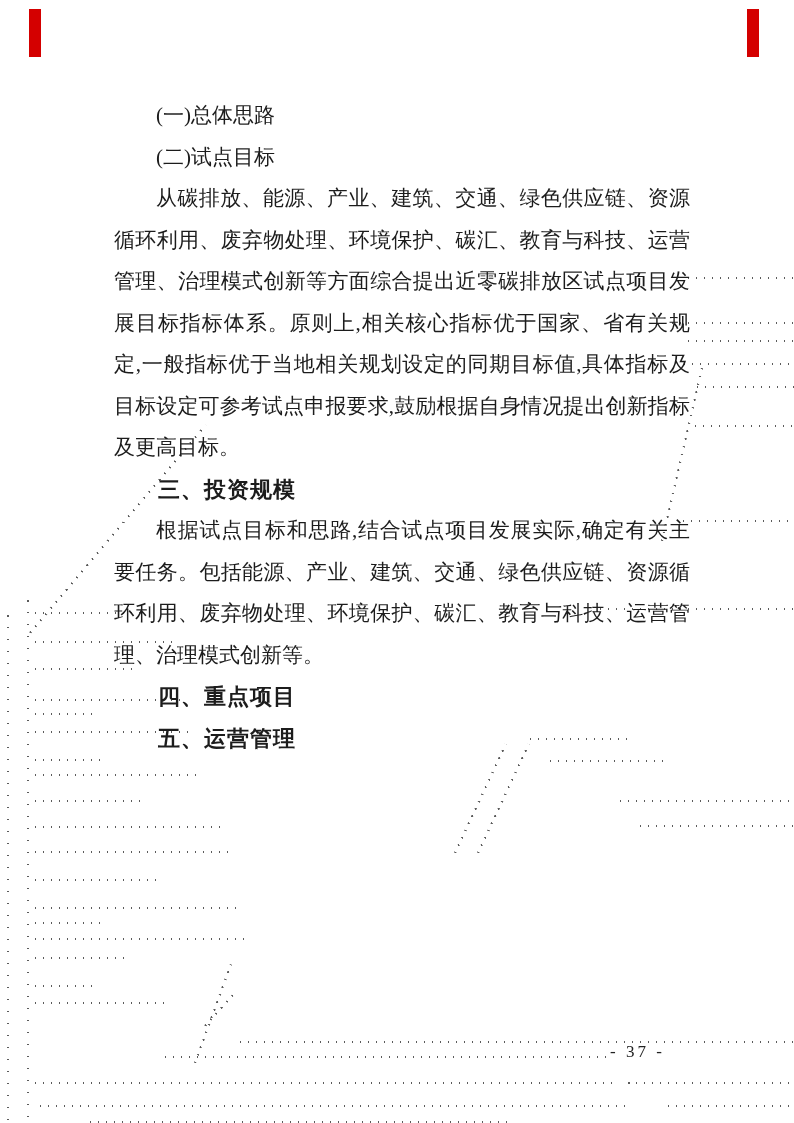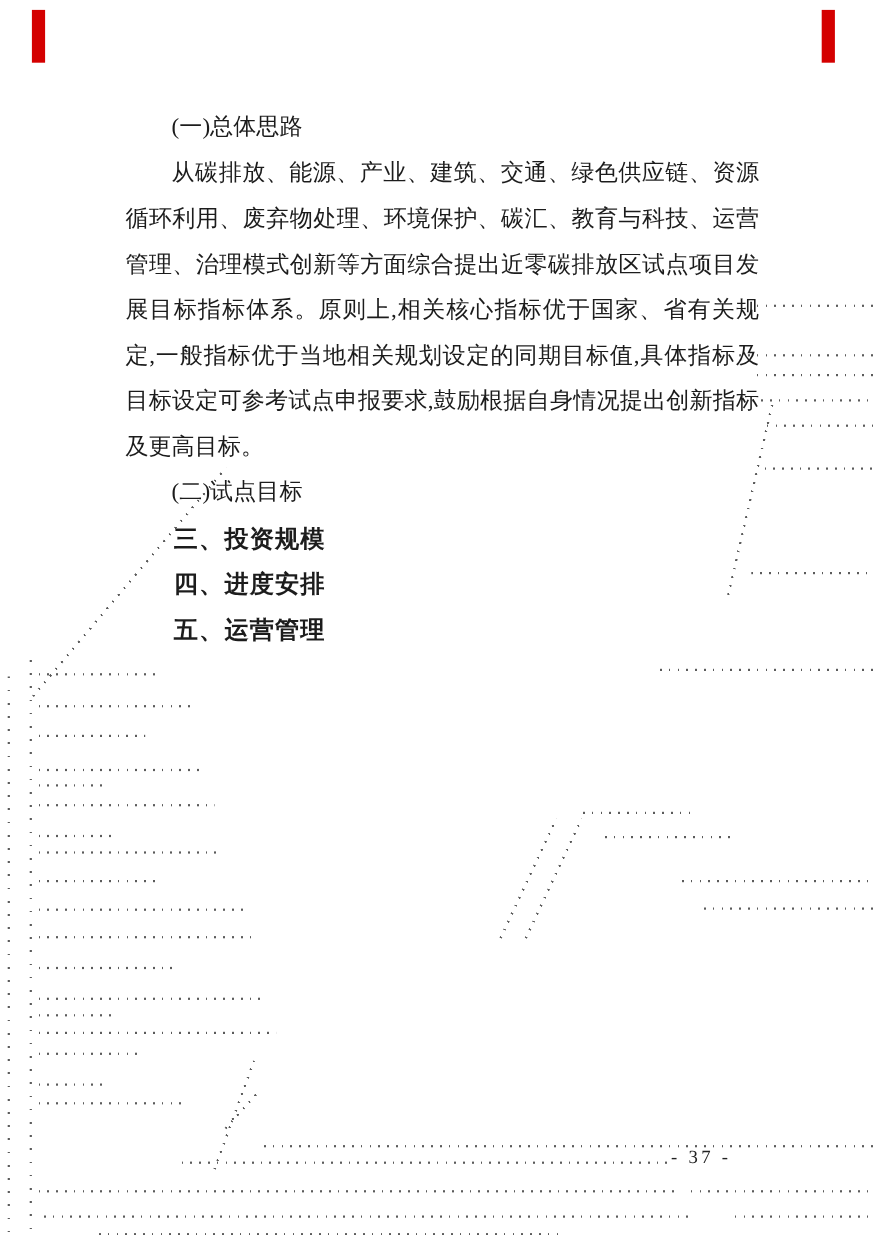--- a/index.html
+++ b/index.html
@@ -121,21 +121,22 @@
       <div class="ndot" style="left: 205px; top: 1025px; width: 45px; transform: rotate(-48deg);"></div>
       <div class="nvert" style="left: 7px; top: 615px; height: 505px;"></div>
       <div class="nvert" style="left: 27px; top: 600px; height: 523px;"></div>
     </div>
 
   <div class="red-mark" id="redL" style="left: 29px; top: 9px; width: 12px; height: 48px; background: rgb(212, 0, 0);"></div>
   <div class="red-mark" id="redR" style="left: 747px; top: 9px; width: 12px; height: 48px; background: rgb(212, 0, 0);"></div>
 
   <div class="content" id="content">
       <p class="para sub">(一)总体思路</p>
+      <p class="para sub">(二)试点目标</p>
       <p class="para ">从碳排放、能源、产业、建筑、交通、绿色供应链、资源循环利用、废弃物处理、环境保护、碳汇、教育与科技、运营管理、治理模式创新等方面综合提出近零碳排放区试点项目发展目标指标体系。原则上,相关核心指标优于国家、省有关规定,一般指标优于当地相关规划设定的同期目标值,具体指标及目标设定可参考试点申报要求,鼓励根据自身情况提出创新指标及更高目标。</p>
-      <p class="para sub">(二)试点目标</p>
       <p class="para hd">三、投资规模</p>
-      <p class="para hd">四、进度安排</p>
+      <p class="para ">根据试点目标和思路,结合试点项目发展实际,确定有关主要任务。包括能源、产业、建筑、交通、绿色供应链、资源循环利用、废弃物处理、环境保护、碳汇、教育与科技、运营管理、治理模式创新等。</p>
+      <p class="para hd">四、重点项目</p>
       <p class="para hd">五、运营管理</p>
     </div>
 
   <div class="page-number">- 37 -</div>
 </div>
 
 </body></html>

